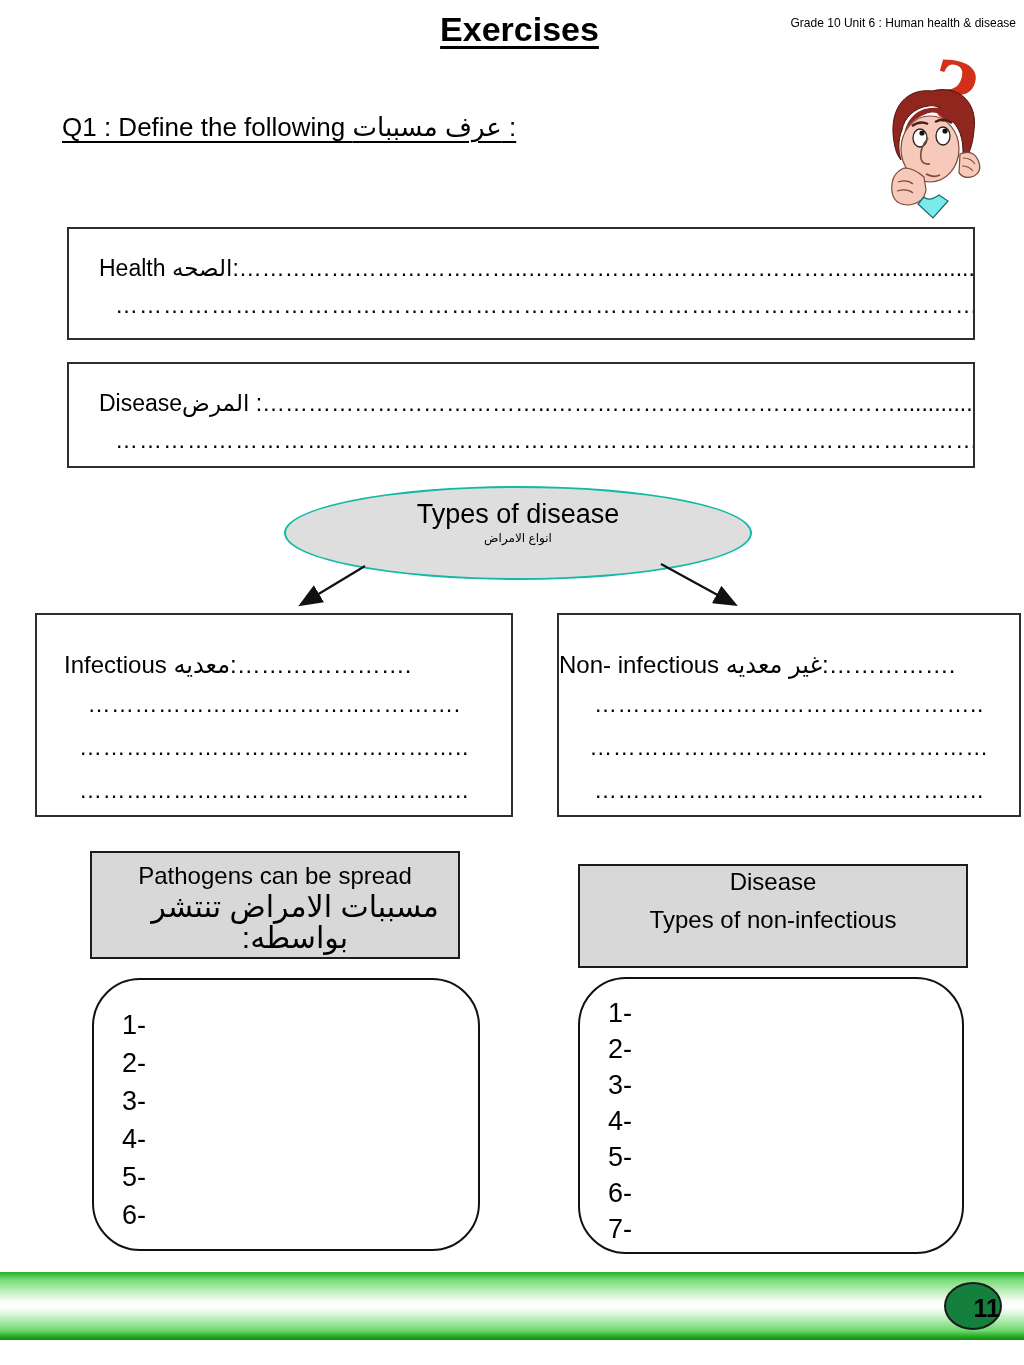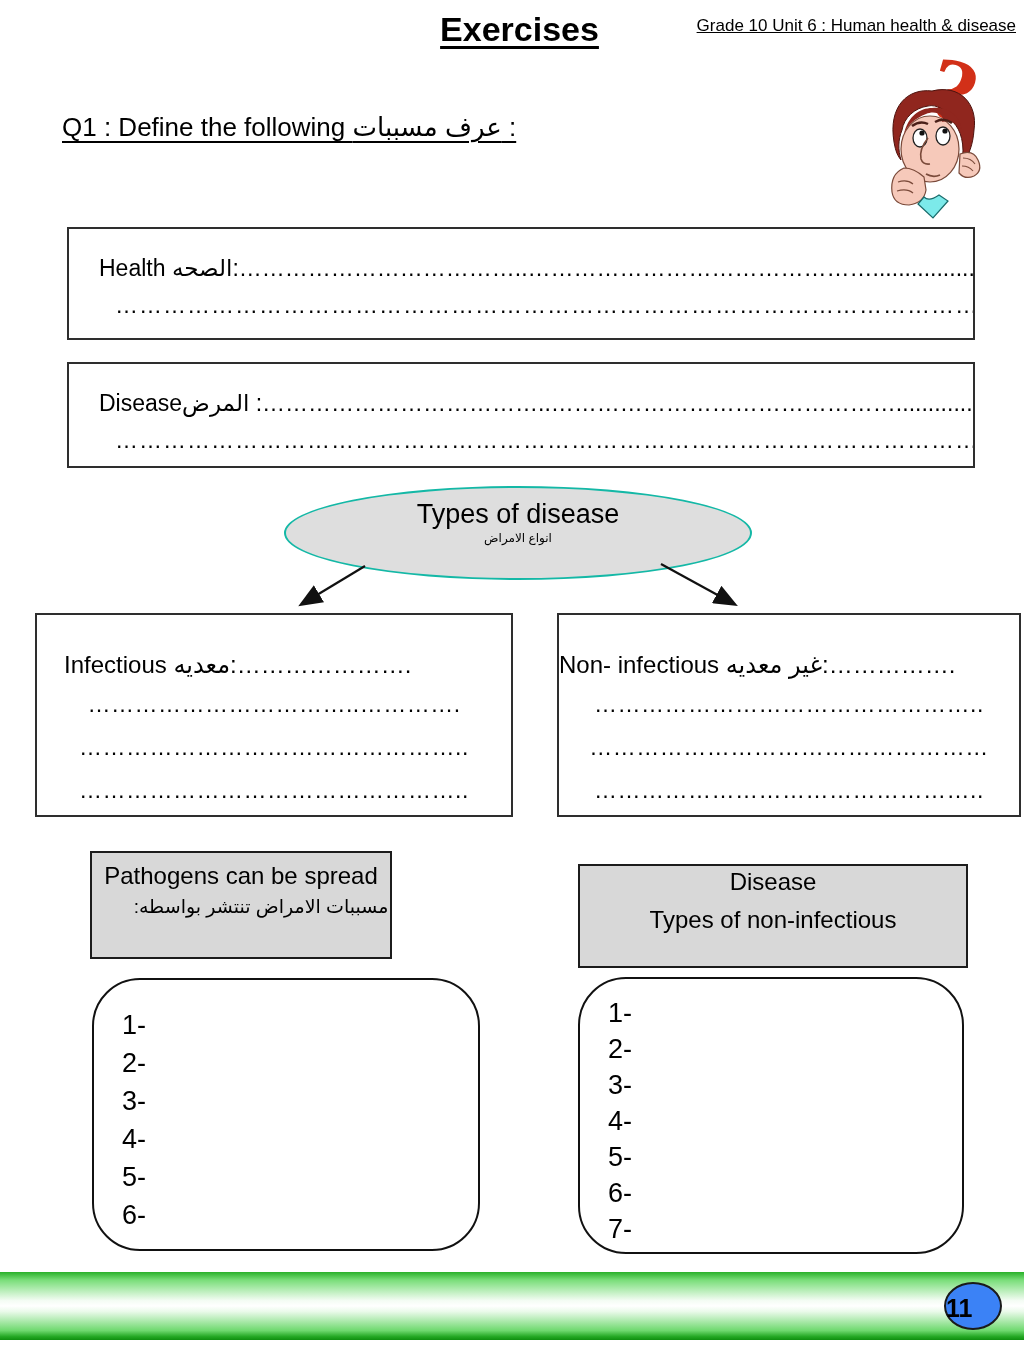--- a/index.html
+++ b/index.html
@@ -6,21 +6,21 @@
   .page{
     position:relative;width:1024px;height:1365px;background:#ffffff;
     font-family:"Liberation Sans","DejaVu Sans",sans-serif;color:#000;overflow:hidden;
   }
   
   .page-title{
     position:absolute;top:10px;left:0;width:100%;text-align:center;
     font-size:34px;font-weight:bold;
   }
   .page-title span{text-decoration:underline;text-decoration-thickness:3px;text-underline-offset:5px;margin-left:15px;}
-  .course-label{position:absolute;top:16px;right:8px;font-size:17px;text-decoration:underline;}
+  .course-label{position:absolute;top:16px;right:8px;font-size:12px;}
   
   .q1-heading{
     position:absolute;top:112px;left:62px;font-size:26px;
     text-decoration:underline;text-decoration-thickness:2px;text-underline-offset:5px;
   }
   
   .def-box{
     position:absolute;left:67px;width:904px;border:2px solid #2e2e2e;background:#fff;overflow:hidden;
   }
   #health-box{top:227px;height:109px;}
@@ -45,43 +45,43 @@
   #infectious-box{left:35px;width:478px;}
   #noninfectious-box{left:557px;width:464px;}
   .branch-title{white-space:nowrap;font-size:24px;margin-top:34px;line-height:1.3;}
   #infectious-box .branch-title{padding-left:27px;}
   #noninfectious-box .branch-title{}
   .branch-dots{white-space:nowrap;text-align:center;font-size:23px;line-height:37px;margin-top:6px;letter-spacing:0.5px;}
   
   .gray-panel{
     position:absolute;background:#d8d8d8;border:2px solid #1c1c1c;text-align:center;box-sizing:border-box;
   }
-  #spread-header{left:90px;top:851px;width:302px;height:108px;}
+  #spread-header{left:90px;top:851px;width:370px;height:108px;}
   #types-header{left:578px;top:864px;width:390px;height:104px;}
   .gray-line{font-size:24px;line-height:31px;}
   .gray-panel .first{margin-top:7px;}
-  .gray-line.ar{font-size:19px;padding-left:40px;}
+  .gray-line.ar{font-size:30px;padding-left:40px;}
   
   .round-box{
     position:absolute;border:2px solid #111;border-radius:48px;background:#fff;box-sizing:border-box;
   }
   #spread-list{left:92px;top:978px;width:388px;height:273px;padding:26px 0 0 28px;}
   #types-list{left:578px;top:977px;width:386px;height:277px;padding:16px 0 0 28px;}
   .list-item{font-size:27px;}
   #spread-list .list-item{line-height:38px;}
   #types-list .list-item{line-height:36px;}
   
   .footer-bar{
     position:absolute;left:0;top:1272px;width:1024px;height:68px;
     background:linear-gradient(180deg,#29b029 0%,#7ade7a 12%,#f4fcf4 42%,#ffffff 50%,#eafaea 58%,#6fd96f 86%,#24a824 95%,#0f8f0f 100%);
   }
   .page-badge{
     position:absolute;left:944px;top:1282px;width:58px;height:48px;
-    background:#3b82f6;border:2px solid #1a1a1a;border-radius:50%;
-    text-align:left;font-size:25px;font-weight:bold;line-height:48px;box-sizing:border-box;
+    background:#15803d;border:2px solid #1a1a1a;border-radius:50%;
+    text-align:right;font-size:25px;font-weight:bold;line-height:48px;box-sizing:border-box;
   }
   
   .cartoon{position:absolute;left:868px;top:46px;width:130px;height:176px;}
 </style>
 </head>
 <body>
 
 <div class="page">
 
   <div class="page-title">

